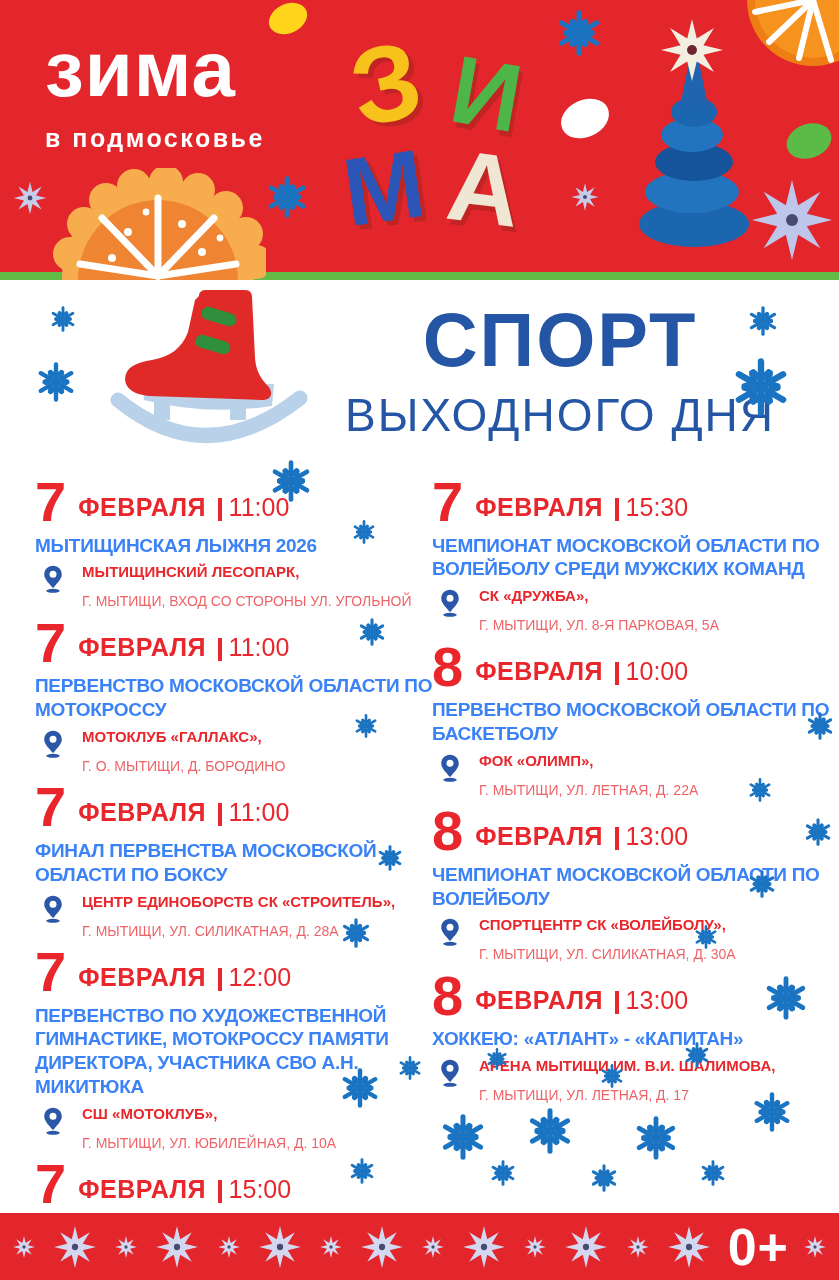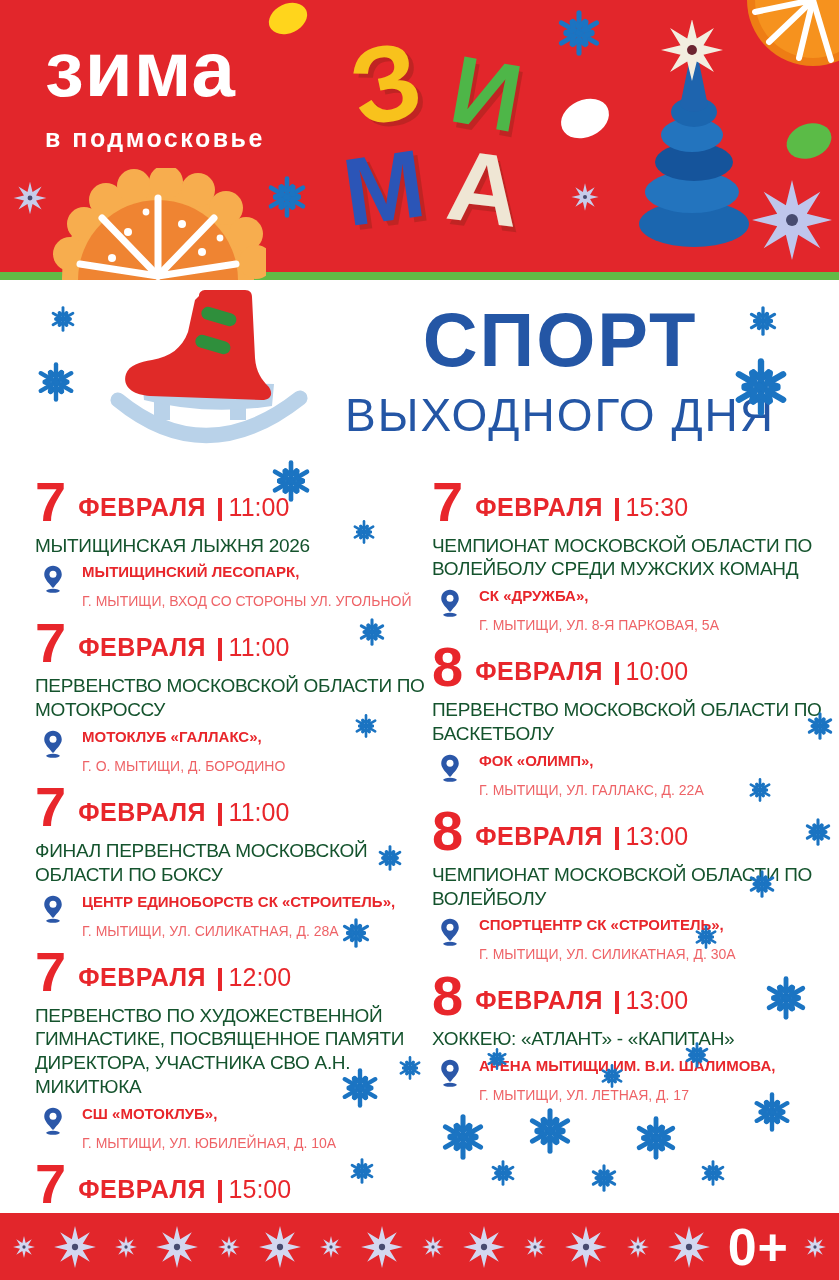--- a/index.html
+++ b/index.html
@@ -36,21 +36,21 @@
   .events{position:absolute;left:0;top:478px;width:839px;}
   .col{position:absolute;top:0;}
   .col-left{left:35px;width:400px;}
   .col-right{left:432px;width:400px;}
   .event{margin-bottom:8px;}
   .date-row{display:flex;align-items:flex-end;color:var(--accent-red);}
   .day{font-size:56px;font-weight:700;line-height:0.85;}
   .month{font-size:25px;font-weight:800;letter-spacing:.5px;padding:0 6px 4px 12px;}
   .bar{width:3.5px;height:23px;background:var(--accent-red);margin:0 7px 5px 6px;}
   .time{font-size:25px;font-weight:500;padding-bottom:4px;}
-  .etitle{font-size:19px;font-weight:400;color:#14532d;line-height:1.25;
+  .etitle{font-size:19px;font-weight:700;color:#3b82f6;line-height:1.25;
           letter-spacing:-.3px;margin:8px 0 6px;}
   .loc{display:flex;gap:19px;padding-left:8px;align-items:flex-start;}
   .loc svg{flex:0 0 auto;margin-top:1px;}
   .venue{font-size:15px;font-weight:700;color:var(--accent-red);line-height:1.2;}
   .addr{font-size:14px;font-weight:400;color:rgba(232,38,43,.72);line-height:1.25;margin-top:12px;}
 
   
   .ftr{position:absolute;left:0;bottom:0;width:839px;height:67px;background:var(--red);
        display:flex;align-items:center;padding:0 12px;box-sizing:border-box;}
   .star-row{display:flex;align-items:center;justify-content:space-between;flex:1;margin-right:16px;}
@@ -256,21 +256,21 @@
             </div>
           </div>
         </div>
         <div class="event">
           <div class="date-row">
             <span class="day">7</span>
             <span class="month">ФЕВРАЛЯ</span>
             <span class="bar"></span>
             <span class="time">12:00</span>
           </div>
-          <div class="etitle">ПЕРВЕНСТВО ПО ХУДОЖЕСТВЕННОЙ ГИМНАСТИКЕ, ПОСВЯЩЕННОЕ ПАМЯТИ ДИРЕКТОРА, УЧАСТНИКА СВО А.Н. МИКИТЮКА</div>
+          <div class="etitle">ПЕРВЕНСТВО ПО ХУДОЖЕСТВЕННОЙ ГИМНАСТИКЕ, МОТОКРОССУ ПАМЯТИ ДИРЕКТОРА, УЧАСТНИКА СВО А.Н. МИКИТЮКА</div>
           <div class="loc">
             <svg width="20" height="30" style="color: var(--pin-blue);">
               <use href="#pin"></use>
             </svg>
             <div class="loc-text">
               <div class="venue">СШ «МОТОКЛУБ»,</div>
               <div class="addr">Г. МЫТИЩИ, УЛ. ЮБИЛЕЙНАЯ, Д. 10А</div>
             </div>
           </div>
         </div>
@@ -319,38 +319,38 @@
             <span class="bar"></span>
             <span class="time">10:00</span>
           </div>
           <div class="etitle">ПЕРВЕНСТВО МОСКОВСКОЙ ОБЛАСТИ ПО БАСКЕТБОЛУ</div>
           <div class="loc">
             <svg width="20" height="30" style="color: var(--pin-blue);">
               <use href="#pin"></use>
             </svg>
             <div class="loc-text">
               <div class="venue">ФОК «ОЛИМП»,</div>
-              <div class="addr">Г. МЫТИЩИ, УЛ. ГАЛЛАКС, Д. 22А</div>
+              <div class="addr">Г. МЫТИЩИ, УЛ. ЛЕТНАЯ, Д. 22А</div>
             </div>
           </div>
         </div>
         <div class="event">
           <div class="date-row">
             <span class="day">8</span>
             <span class="month">ФЕВРАЛЯ</span>
             <span class="bar"></span>
             <span class="time">13:00</span>
           </div>
           <div class="etitle">ЧЕМПИОНАТ МОСКОВСКОЙ ОБЛАСТИ ПО ВОЛЕЙБОЛУ</div>
           <div class="loc">
             <svg width="20" height="30" style="color: var(--pin-blue);">
               <use href="#pin"></use>
             </svg>
             <div class="loc-text">
-              <div class="venue">СПОРТЦЕНТР СК «СТРОИТЕЛЬ»,</div>
+              <div class="venue">СПОРТЦЕНТР СК «ВОЛЕЙБОЛУ»,</div>
               <div class="addr">Г. МЫТИЩИ, УЛ. СИЛИКАТНАЯ, Д. 30А</div>
             </div>
           </div>
         </div>
         <div class="event">
           <div class="date-row">
             <span class="day">8</span>
             <span class="month">ФЕВРАЛЯ</span>
             <span class="bar"></span>
             <span class="time">13:00</span>

